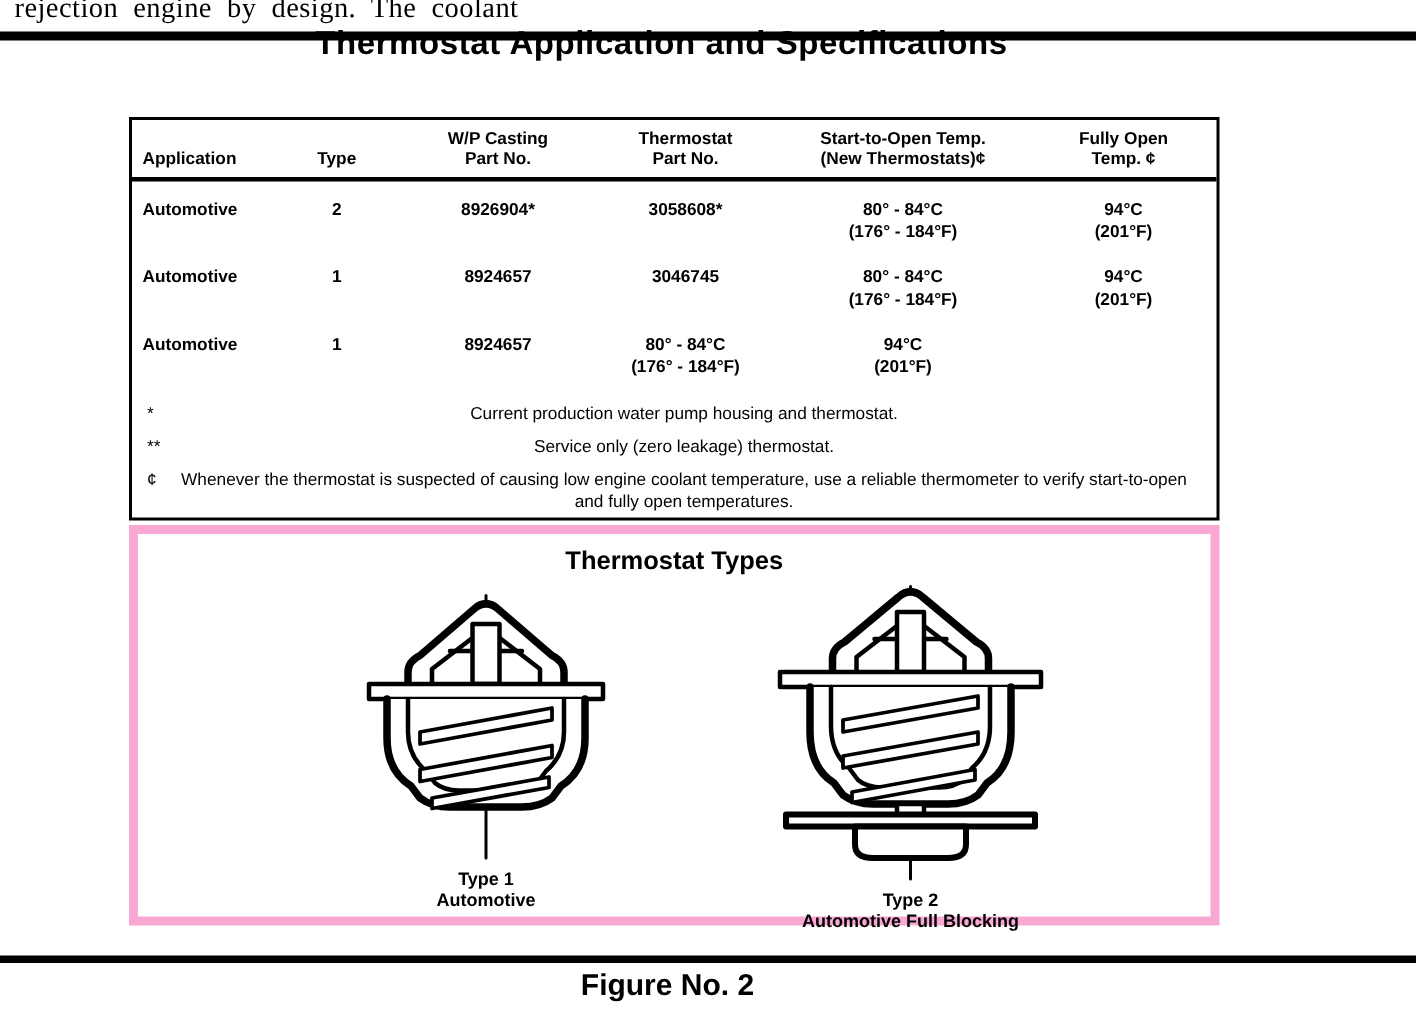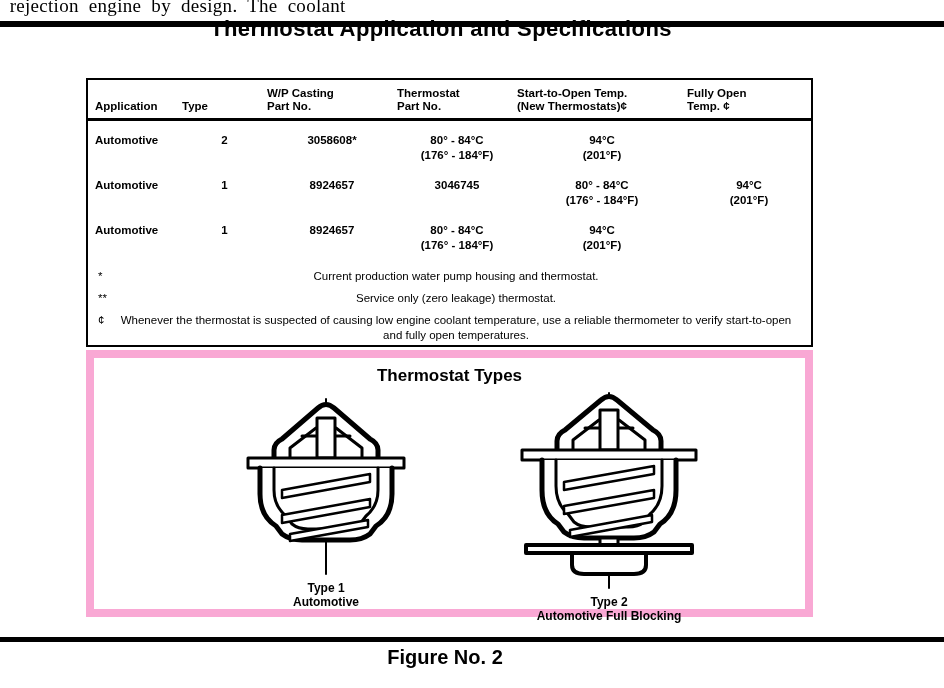--- a/index.html
+++ b/index.html
@@ -27,33 +27,33 @@
     border:2px solid #000;box-sizing:border-box;
   }
   .grid6{
     display:grid;
     grid-template-columns:94px 85px 130px 120px 170px 1fr;
   }
   .thead{
     height:38px;border-bottom:3px solid #000;align-items:end;
     font-weight:700;font-size:11.5px;line-height:13px;
   }
-  .thead .hcell{padding-bottom:5px;}
+  .thead .hcell{text-align:center;padding-bottom:5px;}
   .thead .hcell.first{text-align:left;padding-left:7px;}
   .trow{height:45px;font-weight:700;font-size:11.5px;line-height:15px;}
   .trow .cell{text-align:center;padding-top:12px;}
   .trow .cell.first{text-align:left;padding-left:7px;}
   .footnotes{padding:13px 14px 0 10px;font-size:11.5px;line-height:15px;}
   .footnote{display:flex;margin-bottom:7px;}
   .fn-marker{width:17px;flex:none;text-align:left;}
   .fn-text{flex:1;text-align:center;}
   
   .types-box{
     position:absolute;left:86px;top:350px;width:727px;height:267px;
-    border:8px solid #f9a8d4;box-sizing:border-box;
+    border:6px solid #f9a8d4;box-sizing:border-box;
   }
   .types-title{
     position:absolute;top:8px;left:0;width:100%;text-align:center;
     font-size:17px;font-weight:700;
   }
   .fig{position:absolute;text-align:center;}
   .fig-1{left:148px;top:40px;width:168px;}
   .fig-2{left:420px;top:34px;width:190px;}
   .fig svg{display:block;margin:0 auto;}
   .fig-caption{margin-top:5px;font-size:12px;font-weight:700;line-height:14px;}
@@ -94,20 +94,21 @@
     </div>
     <div class="hcell">
       <div>Fully Open</div>
       <div>Temp. ¢</div>
     </div>
   </div>
 
   <div class="grid6 trow">
     <div class="cell first">Automotive</div>
     <div class="cell">2</div>
+    <div class="cell">8926904*</div>
     <div class="cell">3058608*</div>
     <div class="cell">
       <div>80° - 84°C</div>
       <div>(176° - 184°F)</div>
     </div>
     <div class="cell">
       <div>94°C</div>
       <div>(201°F)</div>
     </div>
   </div>

